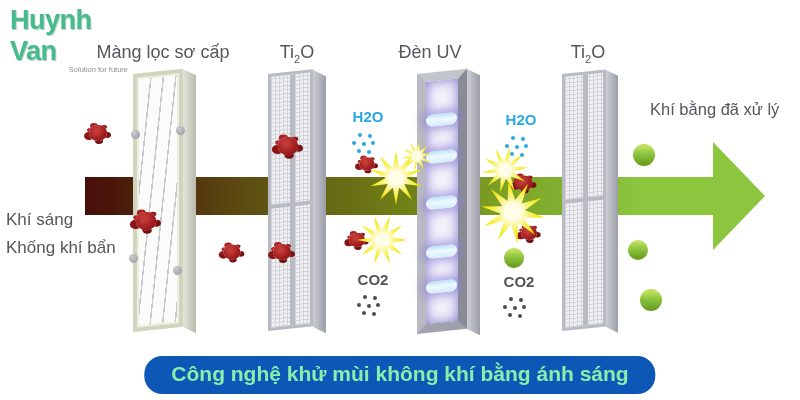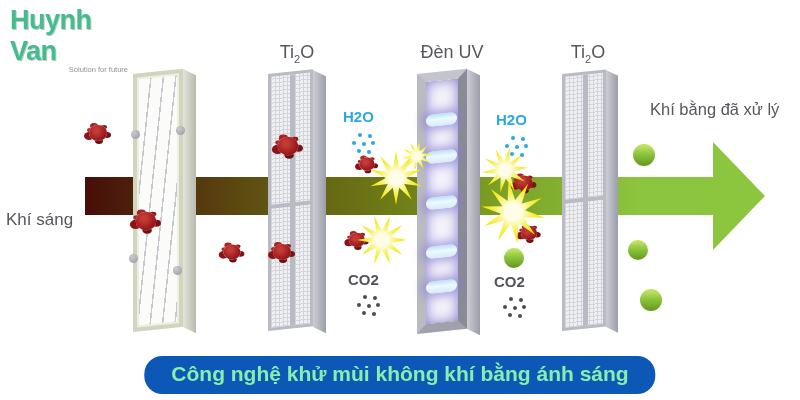--- a/index.html
+++ b/index.html
@@ -73,21 +73,21 @@
     background:linear-gradient(180deg,#c1e060 10%, #8dc63f 45%, #679b1d 95%); }
 
   .burst { position:absolute; z-index:3;
     background:radial-gradient(circle, #fffde8 0 18%, #faf37a 35%, #f3e90a 60%, #eddc00 100%);
     clip-path:polygon(50% 0%, 55.9% 31.9%, 79.4% 9.6%, 65.4% 38.8%, 97.6% 34.5%, 69% 50%,
       97.6% 65.5%, 65.4% 61.2%, 79.4% 90.5%, 55.9% 68.1%, 50% 100%, 44.1% 68.1%,
       20.6% 90.5%, 34.6% 61.2%, 2.4% 65.5%, 31% 50%, 2.4% 34.5%, 34.6% 38.8%,
       20.6% 9.6%, 44.1% 31.9%); }
 
   
-  .mol { position:absolute; z-index:4; font-size:15px; font-weight:bold; width:50px; }
+  .mol { position:absolute; z-index:4; font-size:15px; font-weight:bold; width:50px; text-align:center; }
   .mol.h2o { color:var(--h2o_blue,#2AA9E1); }
   .mol.co2 { color:var(--co2_gray,#515358); }
   .mdots { position:absolute; z-index:4; width:4px; height:4px; border-radius:50%;
     background:currentColor;
     box-shadow: 10px 1px 0 currentColor, -6px 8px 0 currentColor, 4px 9px 0 currentColor,
       13px 8px 0 currentColor, -1px 16px 0 currentColor, 9px 17px 0 currentColor; }
   .mdots.h2o { color:var(--h2o_blue,#2AA9E1); }
   .mdots.co2 { color:#4a4c50; }
 
   
@@ -98,27 +98,29 @@
 </head>
 <body>
 
 <div id="canvas">
 
   <div class="logo">
     <div class="logo-title">Huynh Van</div>
     <div class="logo-tagline">Solution for future</div>
   </div>
 
+  <div class="stage-label" style="left:90px; width:146px;">Màng lọc sơ cấp</div>
   <div class="stage-label" style="left:262px; width:70px;"><span>Ti</span><sub>2</sub><span>O</span></div>
-  <div class="stage-label" style="left:410px; width:84px;">Đèn UV</div>
+  <div class="stage-label" style="left:388px; width:84px;">Đèn UV</div>
   <div class="stage-label" style="left:553px; width:70px;"><span>Ti</span><sub>2</sub><span>O</span></div>
 
   <div class="flow-arrow"></div>
 
   <div class="io-label" style="left:6px; top:210px;">Khí sáng</div>
+  <div class="io-label" style="left:6px; top:238px;">Khống khí bẩn</div>
   <div class="io-label" style="left:650px; top:100px; font-size:16.5px;">Khí bằng đã xử lý</div>
 
   <div class="panel" style="left:133px; top:74px; width:63px; height:258px;">
     <div class="face front louver-front" style="width:50px; height:258px;">
       <div class="louver-inner"></div>
     </div>
     <div class="face side louver-side" style="left:50px; top:-5px; width:13px; height:258px;"></div>
     <div class="screw" style="left:-2px; top:56px;"></div>
     <div class="screw" style="left:-4px; top:180px;"></div>
     <div class="screw" style="left:43px; top:52px;"></div>

